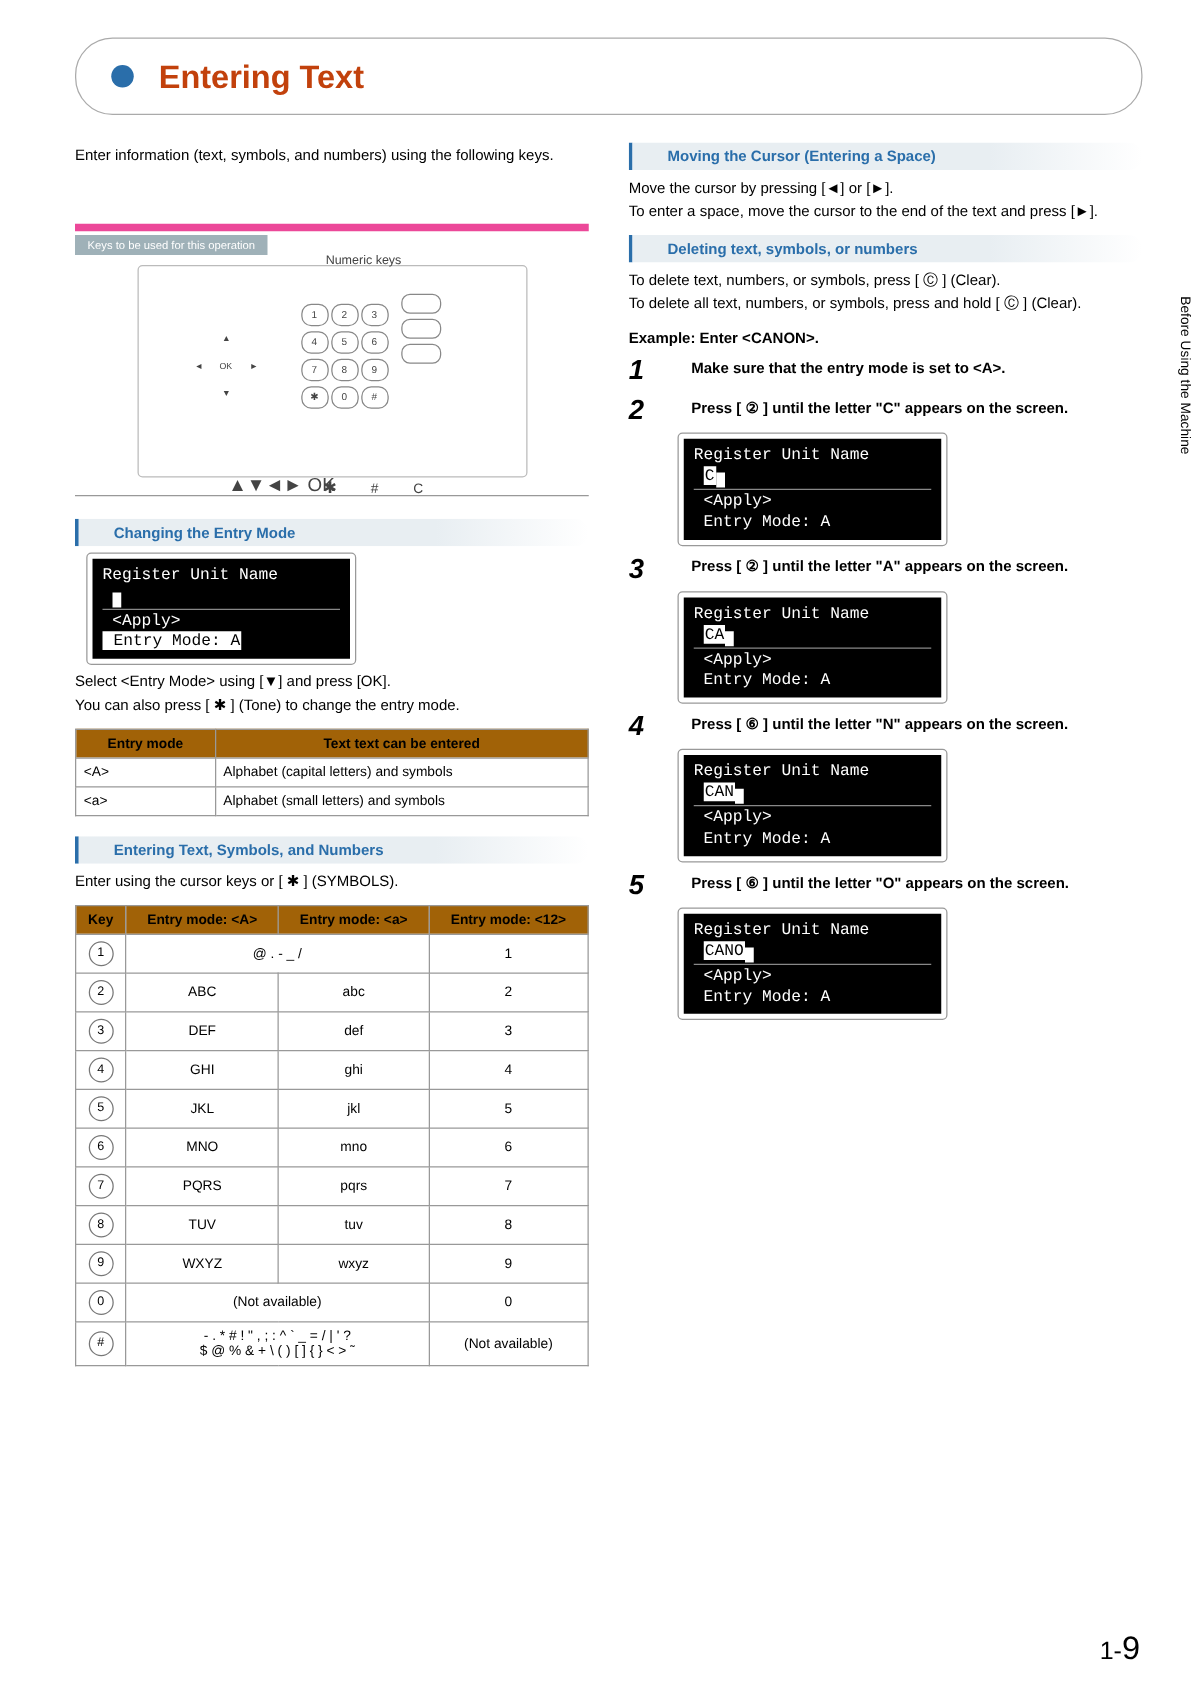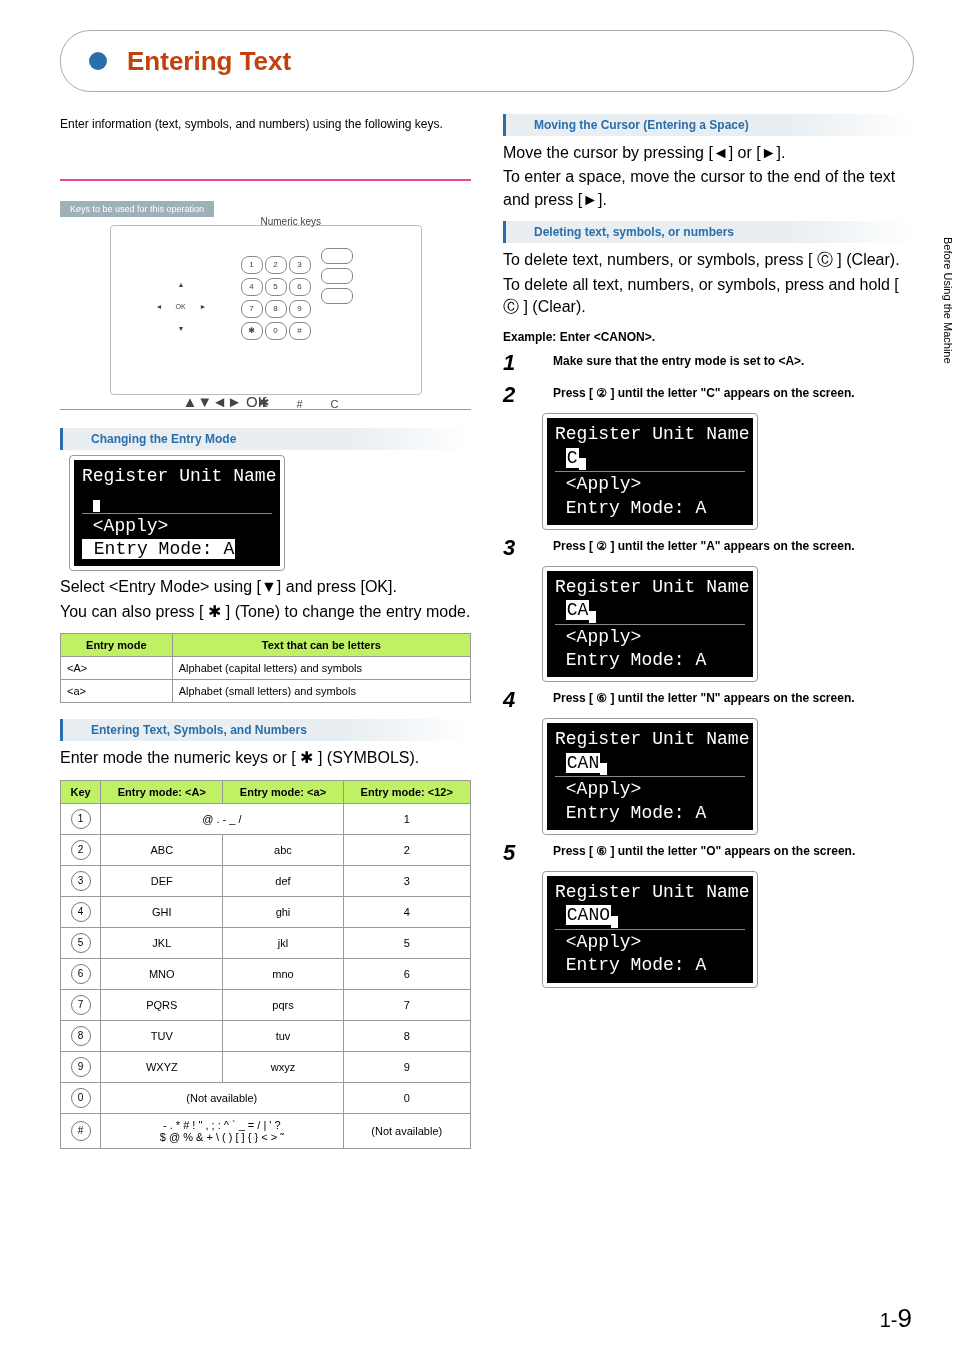--- a/index.html
+++ b/index.html
@@ -60,23 +60,23 @@
   .col {
     flex: 1 1 0;
     min-width: 0;
   }
   .intro {
     font-size: 12px;
     margin: 8px 0 12px 0;
     line-height: 1.4;
   }
   .control-panel-box {
-    border-top: 2px solid #ec4899;
+    border-top: 6px solid #ec4899;
     border-bottom: 1px solid #999;
-    padding: 20px 0 14px 0;
+    padding: 3px 0 14px 0;
     margin-bottom: 18px;
     margin-top: 46px;
   }
   .panel-keys-bar {
     display: inline-block;
     background: #9fb1b8;
     color: #fff;
     font-size: 9px;
     padding: 3px 10px;
   }
@@ -143,46 +143,46 @@
     font-weight: 700;
     color: #2a6eaa;
     font-size: 12px;
     margin: 6px 0;
     border-radius: 0 14px 14px 0;
   }
   .lcd {
     background: #000;
     color: #fff;
     font-family: "Courier New", monospace;
-    font-size: 18px;
+    font-size: 13px;
     width: 190px;
     padding: 5px 8px;
     margin: 6px 0 6px 10px;
     border: 4px solid #fff;
     outline: 1px solid #999;
     border-radius: 3px;
     line-height: 1.3;
   }
   .lcd .row { white-space: pre; }
   .lcd .sel { background: #fff; color: #000; padding: 0 1px;}
   .lcd .cursor { display:inline-block; width:7px; height:12px; background:#fff; vertical-align:bottom;}
   .lcd .hr { border-top:1px solid #888; margin:1px 0;}
-  .small-note { font-size: 16px; line-height: 1.4; margin: 4px 0 10px; }
+  .small-note { font-size: 12px; line-height: 1.4; margin: 4px 0 10px; }
   table.plain {
     width: 100%;
     border-collapse: collapse;
     font-size: 11px;
     margin: 6px 0 16px;
   }
   table.plain th, table.plain td {
     border: 1px solid #999;
     padding: 5px 6px;
     text-align: center;
   }
-  table.plain th { background: #bef264; font-weight: 700; margin-left: 40px; }
+  table.plain th { background: #a16207; font-weight: 700; margin-left: 40px; }
   table.plain td.left { text-align: left; }
   .circkey {
     display: inline-block; width: 18px; height: 18px; border: 1px solid #777; border-radius: 50%;
     text-align: center; font-size: 10px; line-height: 18px;
   }
   .step {
     display: flex;
     align-items: flex-start;
     gap: 14px;
     margin: 6px 0 4px 0;
@@ -267,35 +267,35 @@
         <div class="row"><span class="sel"> Entry Mode: A</span></div>
       </div>
 
       <div class="small-note">Select &lt;Entry Mode&gt; using [▼]  and press [OK].</div>
       <div class="small-note" style="margin-top:-8px">You can also press [ ✱ ] (Tone) to change the entry mode.</div>
 
       <table class="plain">
         <tbody>
             <tr>
           <th>Entry mode</th>
-          <th>Text that can be letters</th>
+          <th>Text text can be entered</th>
         </tr>
         <tr>
           <td class="left"> &lt;A&gt;</td>
           <td class="left">Alphabet (capital letters) and symbols</td>
         </tr>
         <tr>
           <td class="left"> &lt;a&gt;</td>
           <td class="left">Alphabet (small letters) and symbols</td>
         </tr>
       </tbody>
         </table>
 
       <div class="subhead">Entering Text, Symbols, and Numbers</div>
-      <div class="small-note">Enter mode the numeric keys or [ ✱ ] (SYMBOLS).</div>
+      <div class="small-note">Enter using the cursor keys or [ ✱ ] (SYMBOLS).</div>
 
       <table class="plain">
         <tbody>
             <tr>
           <th>Key</th>
           <th>Entry mode: &lt;A&gt;</th>
           <th>Entry mode: &lt;a&gt;</th>
           <th>Entry mode: &lt;12&gt;</th>
         </tr>
         <tr>

